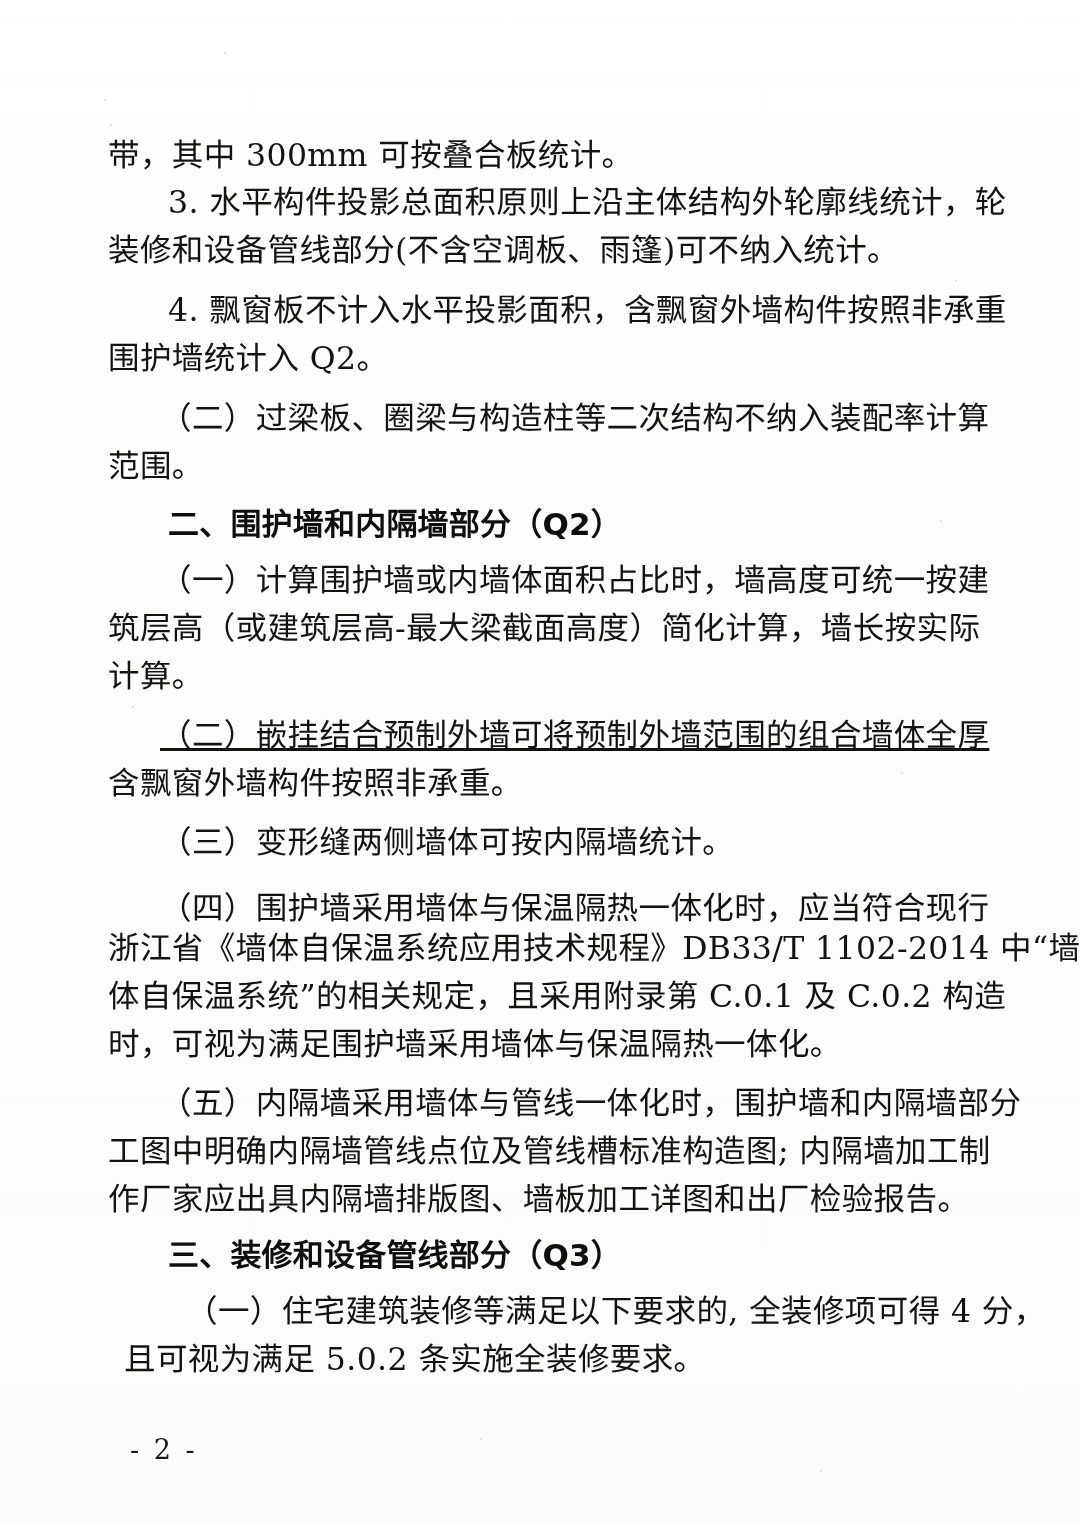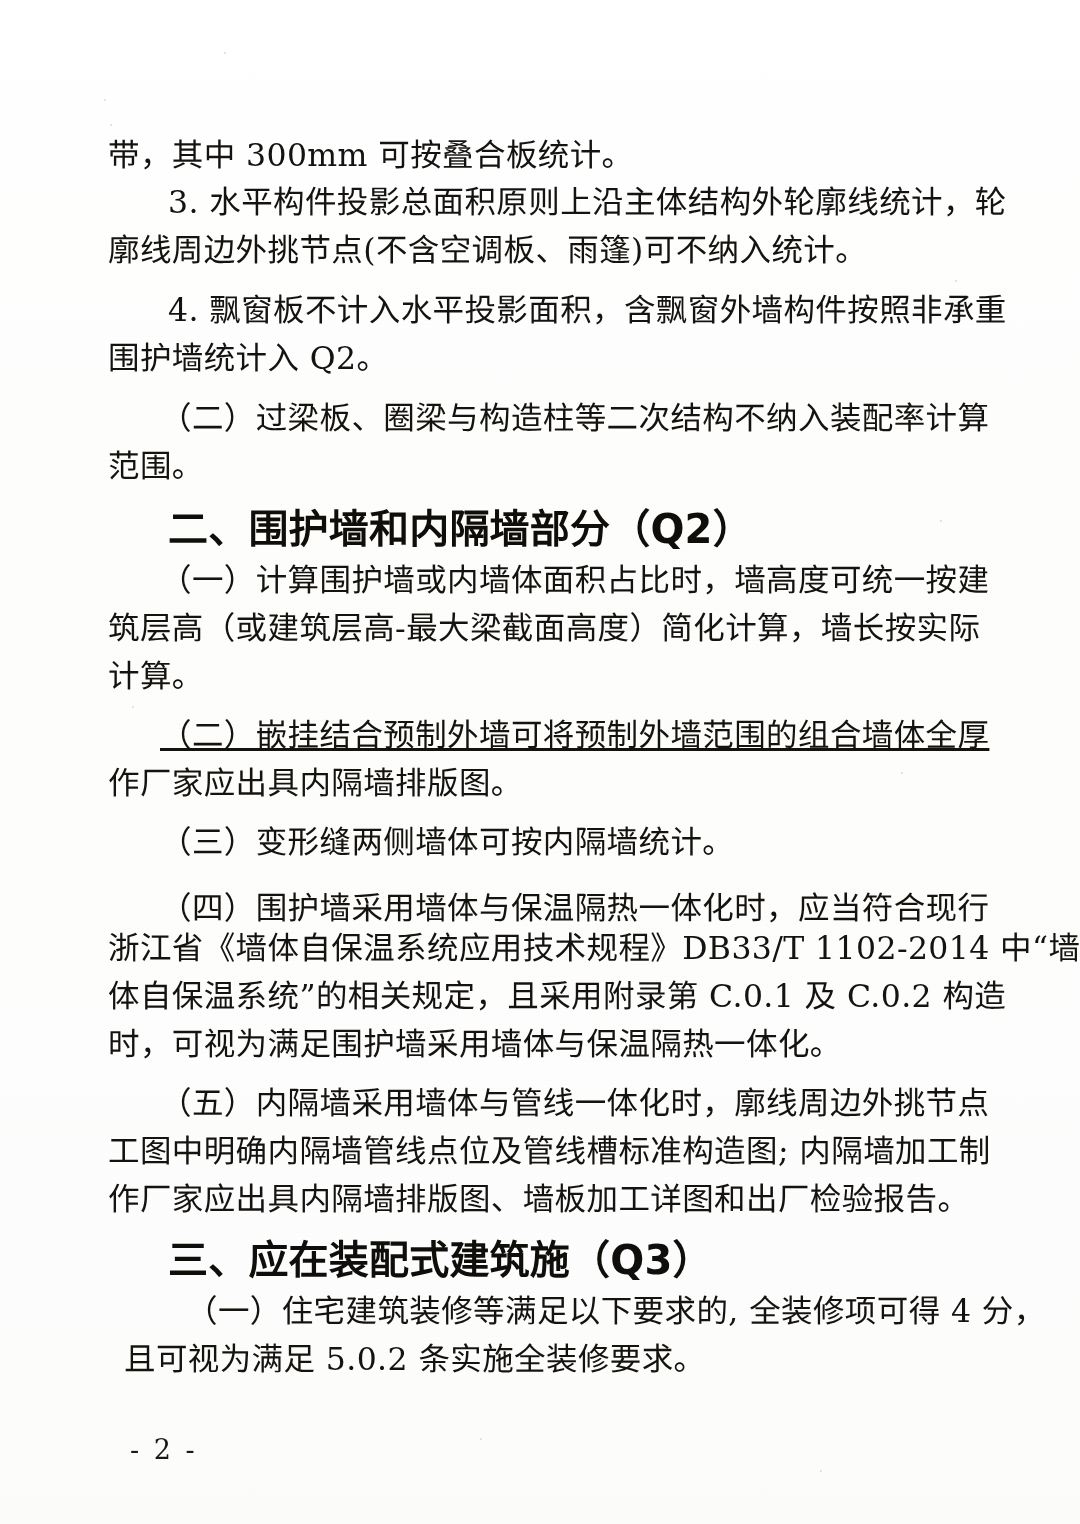--- a/index.html
+++ b/index.html
@@ -61,21 +61,21 @@
     white-space: pre;
     font-size: 31.5px;
     line-height: 1;
     letter-spacing: 0.4px;
     color: #15130f;
   }
 
   .ln.heading {
     font-family: "DejaVu Sans", "Liberation Sans", sans-serif;
     font-weight: 700;
-    font-size: 40px;
+    font-size: 31px;
     letter-spacing: 0.2px;
     color: #100e0b;
   }
 
   .page-footer {
     position: absolute;
     left: 130px;
     top: 1434px;
     font-family: "DejaVu Serif", "Liberation Serif", serif;
     font-size: 27px;
@@ -99,39 +99,39 @@
   <div class="speck" style="left:940px; top:520px; width:2px; height:2px;"></div>
   <div class="speck" style="left:132px; top:706px; width:2px; height:2px;"></div>
   <div class="speck" style="left:901px; top:772px; width:2px; height:2px;"></div>
   <div class="speck" style="left:316px; top:1104px;width:2px; height:2px;"></div>
   <div class="speck" style="left:480px; top:1438px;width:2px; height:2px;"></div>
   <div class="speck" style="left:820px; top:1470px;width:2px; height:2px;"></div>
 
   <div class="text-body">
     <div class="ln" style="top:0px;    left:0px;">带，其中 300mm 可按叠合板统计。</div>
     <div class="ln" style="top:47px;   left:60px;">3. 水平构件投影总面积原则上沿主体结构外轮廓线统计，轮</div>
-    <div class="ln" style="top:95px;   left:0px;">廓线周边外挑节点(不含空调板、雨篷)可不纳入统计。</div>
+    <div class="ln" style="top:95px;   left:0px;">装修和设备管线部分(不含空调板、雨篷)可不纳入统计。</div>
     <div class="ln" style="top:155px;  left:60px;">4. 飘窗板不计入水平投影面积，含飘窗外墙构件按照非承重</div>
     <div class="ln" style="top:203px;  left:0px;">围护墙统计入 Q2。</div>
     <div class="ln" style="top:263px;  left:52px;">（二）过梁板、圈梁与构造柱等二次结构不纳入装配率计算</div>
     <div class="ln" style="top:311px;  left:0px;">范围。</div>
     <div class="ln heading" style="top:369px;  left:60px;">二、围护墙和内隔墙部分（Q2）</div>
     <div class="ln" style="top:425px;  left:52px;">（一）计算围护墙或内墙体面积占比时，墙高度可统一按建</div>
     <div class="ln" style="top:473px;  left:0px;text-align:right;">筑层高（或建筑层高-最大梁截面高度）简化计算，墙长按实际</div>
     <div class="ln" style="top:521px;  left:0px;">计算。</div>
     <div class="ln" style="top:580px;  left:52px;text-decoration:underline;">（二）嵌挂结合预制外墙可将预制外墙范围的组合墙体全厚</div>
-    <div class="ln" style="top:628px;  left:0px;">作厂家应出具内隔墙排版图。</div>
+    <div class="ln" style="top:628px;  left:0px;">含飘窗外墙构件按照非承重。</div>
     <div class="ln" style="top:687px;  left:52px;">（三）变形缝两侧墙体可按内隔墙统计。</div>
     <div class="ln" style="top:745px;  left:52px;margin-top:8px;">（四）围护墙采用墙体与保温隔热一体化时，应当符合现行</div>
     <div class="ln" style="top:793px;  left:0px;">浙江省《墙体自保温系统应用技术规程》DB33/T 1102-2014 中“墙</div>
     <div class="ln" style="top:841px;  left:0px;">体自保温系统”的相关规定，且采用附录第 C.0.1 及 C.0.2 构造</div>
     <div class="ln" style="top:889px;  left:0px;">时，可视为满足围护墙采用墙体与保温隔热一体化。</div>
-    <div class="ln" style="top:948px;  left:52px;">（五）内隔墙采用墙体与管线一体化时，廓线周边外挑节点</div>
+    <div class="ln" style="top:948px;  left:52px;">（五）内隔墙采用墙体与管线一体化时，围护墙和内隔墙部分</div>
     <div class="ln" style="top:996px;  left:0px;">工图中明确内隔墙管线点位及管线槽标准构造图; 内隔墙加工制</div>
     <div class="ln" style="top:1044px; left:0px;">作厂家应出具内隔墙排版图、墙板加工详图和出厂检验报告。</div>
-    <div class="ln heading" style="top:1100px; left:60px;">三、应在装配式建筑施（Q3）</div>
+    <div class="ln heading" style="top:1100px; left:60px;">三、装修和设备管线部分（Q3）</div>
     <div class="ln" style="top:1156px; left:52px;margin-left:26px;">（一）住宅建筑装修等满足以下要求的, 全装修项可得 4 分，</div>
     <div class="ln" style="top:1204px; left:16px;">且可视为满足 5.0.2 条实施全装修要求。</div>
   </div>
 
   <div class="page-footer">- 2 -</div>
 
 </div>
 
 </body></html>

